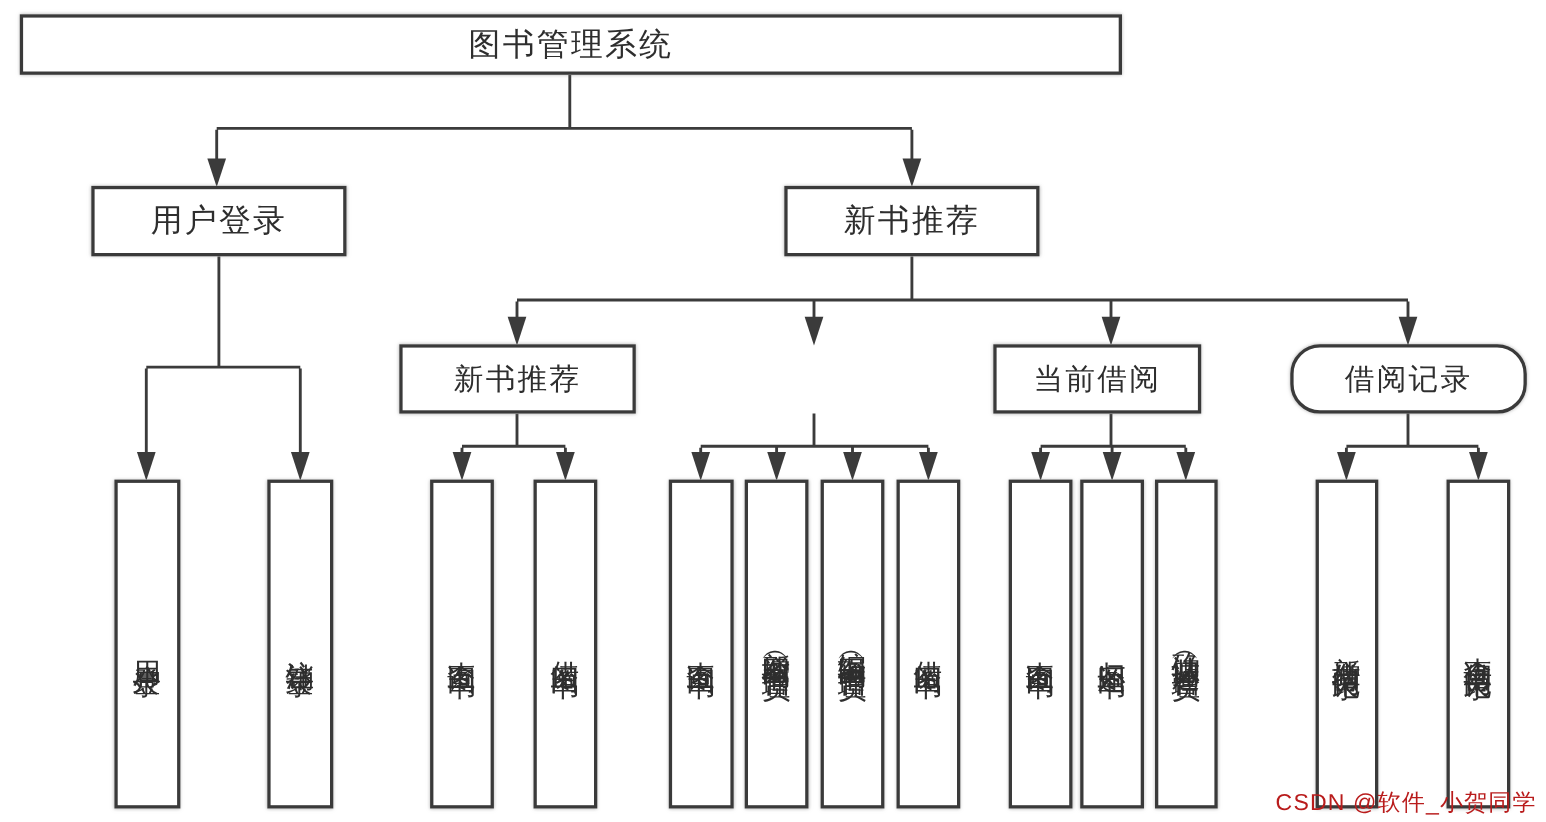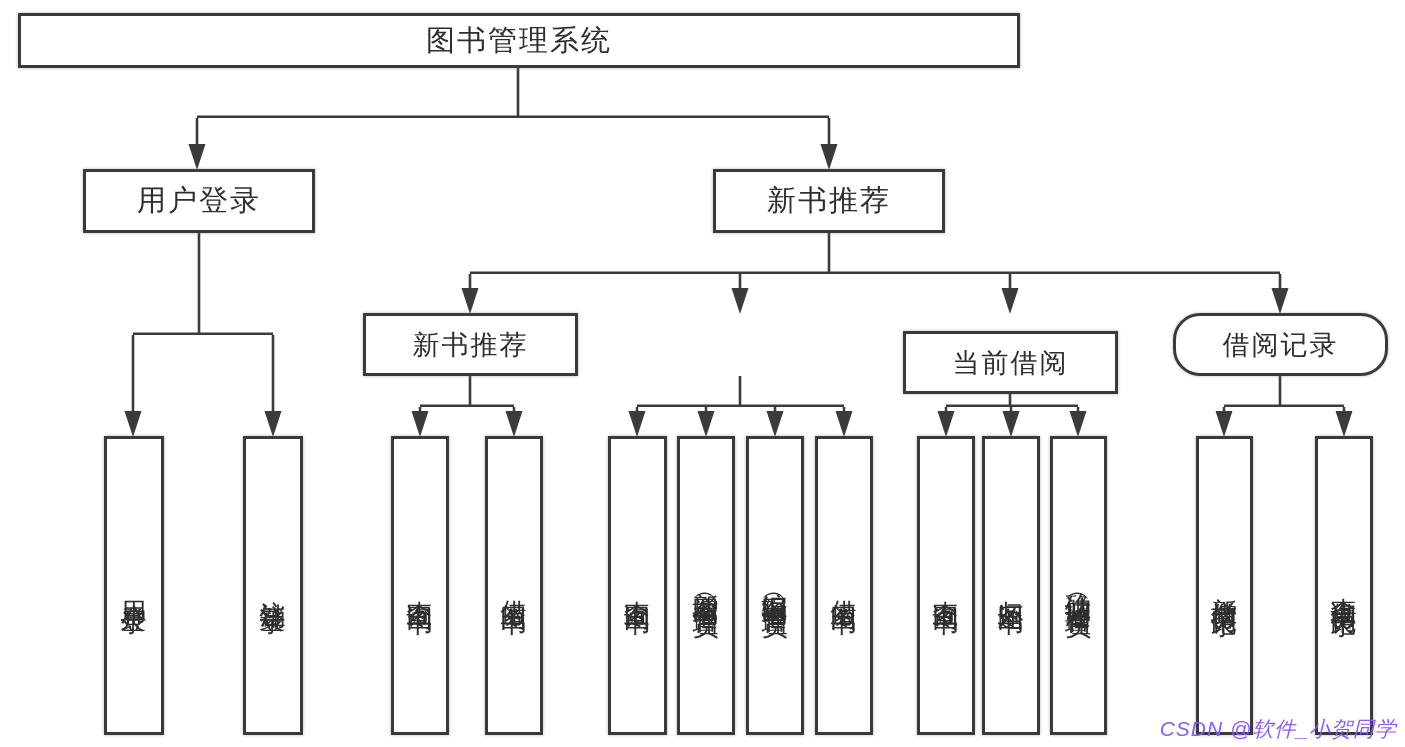--- a/index.html
+++ b/index.html
@@ -26,21 +26,21 @@
     box-sizing:border-box;
     box-shadow:0 0 3px rgba(120,120,120,0.55);
   }
   .vnode span{
     writing-mode:vertical-rl;text-orientation:mixed;
     font-size:26px;line-height:1;letter-spacing:3px;
     color:#2e2e2e;white-space:nowrap;
   }
   .watermark{
     position:absolute;z-index:2;right:8px;bottom:4px;
-    font-size:21px;color:#8b5cf6;letter-spacing:1px;font-style:italic;
+    font-size:21px;color:#b91c1c;letter-spacing:1px;
   }
 </style>
 </head>
 <body>
 
 <div class="canvas">
 
   <svg class="wires" width="1405" height="747" viewBox="0 0 1405 747">
     <g stroke="#3b3b3b" stroke-width="2.6" fill="none">
 
@@ -80,21 +80,21 @@
       <path d="M1344 437 L1335.5 411 L1352.5 411 Z"></path>
     </g>
   </svg>
 
   <div class="hnode" style="left:18px;top:13px;width:1002px;height:55px;">图书管理系统</div>
 
   <div class="hnode" style="left:83px;top:169px;width:232px;height:64px;">用户登录</div>
   <div class="hnode" style="left:713px;top:169px;width:232px;height:64px;">新书推荐</div>
 
   <div class="hnode" style="left:363px;top:313px;width:215px;height:63px;font-size:27px;">新书推荐</div>
-  <div class="hnode" style="left:903px;top:313px;width:215px;height:63px;font-size:27px;margin-top:18px;">当前借阅</div>
+  <div class="hnode" style="left:903px;top:313px;width:189px;height:63px;font-size:27px;">当前借阅</div>
   <div class="hnode" style="left:1173px;top:313px;width:215px;height:63px;font-size:27px;border-radius:27px;">借阅记录</div>
 
   <div class="vnode" style="left:104px;width:60px;">
     <span>用户登录</span>
   </div>
   <div class="vnode" style="left:243px;width:60px;">
     <span>注销登录</span>
   </div>
 
   <div class="vnode" style="left:391px;width:58px;">

